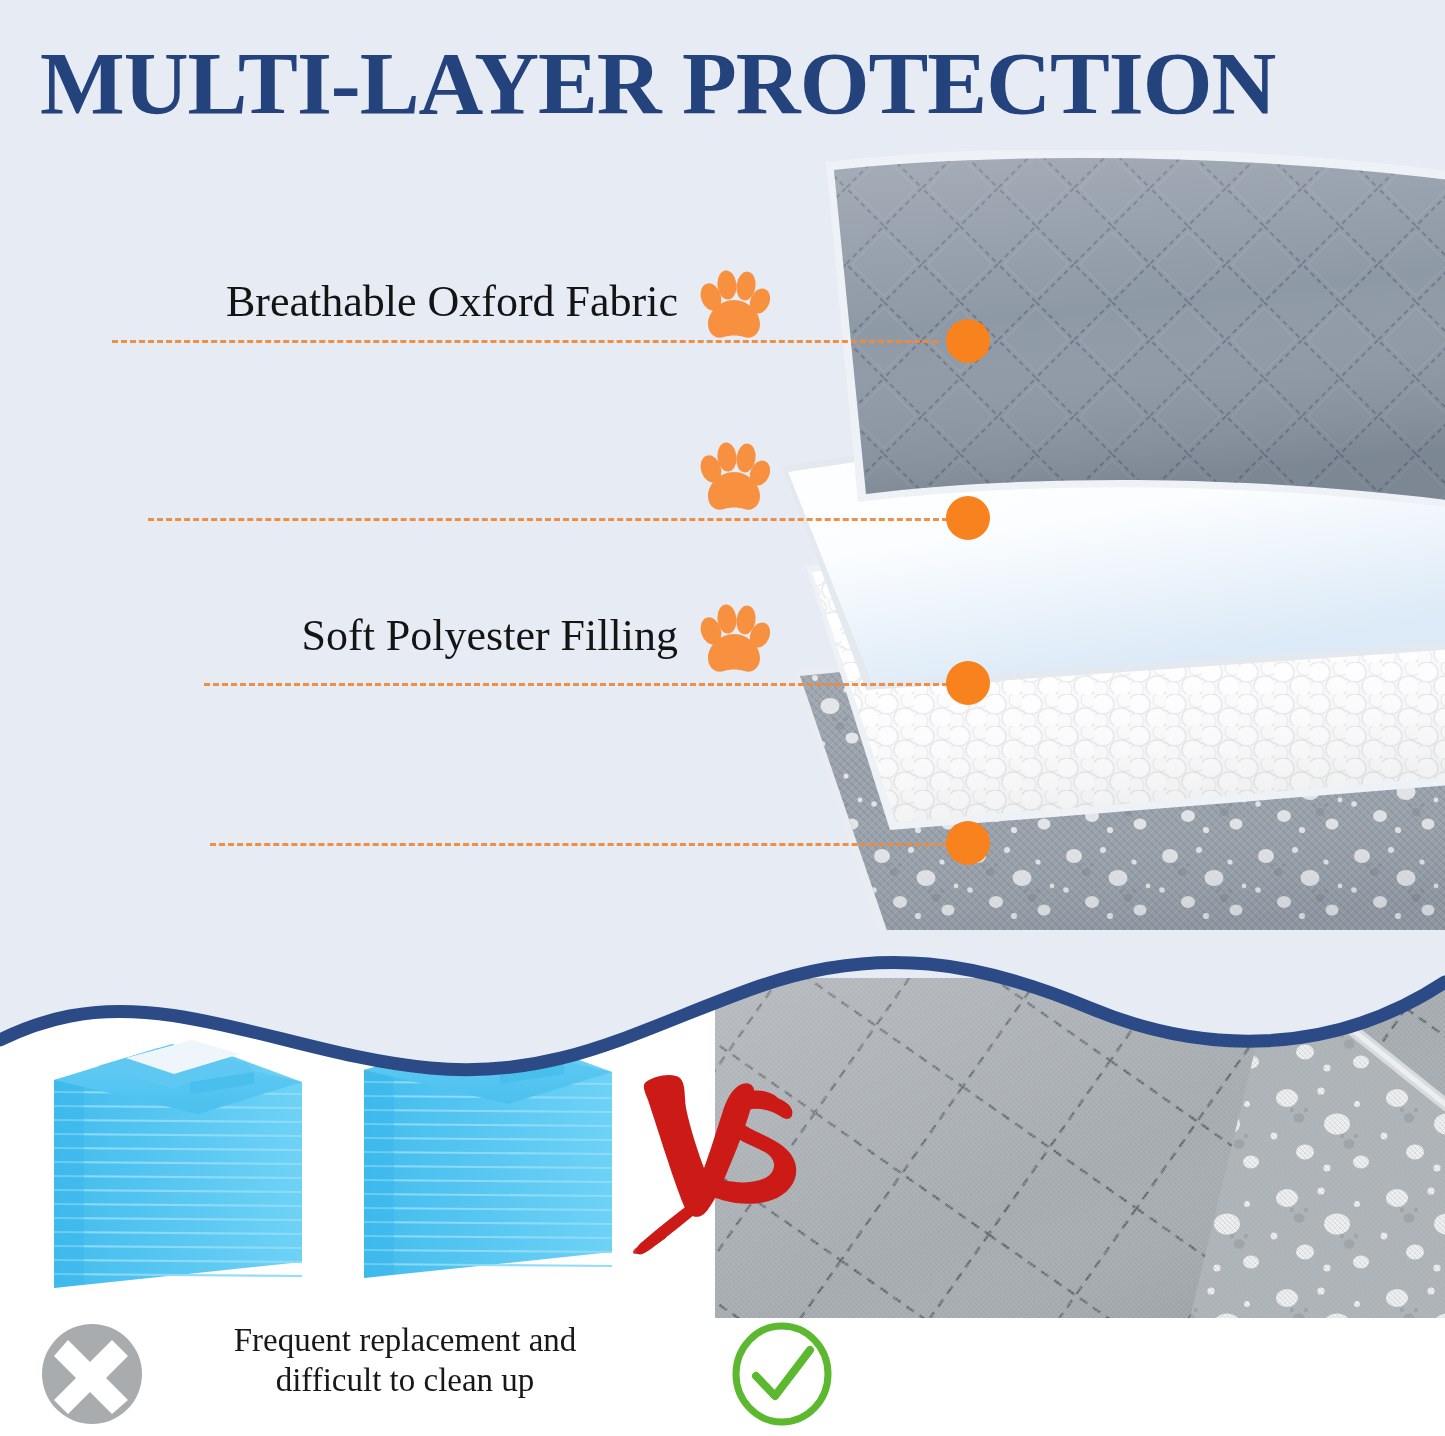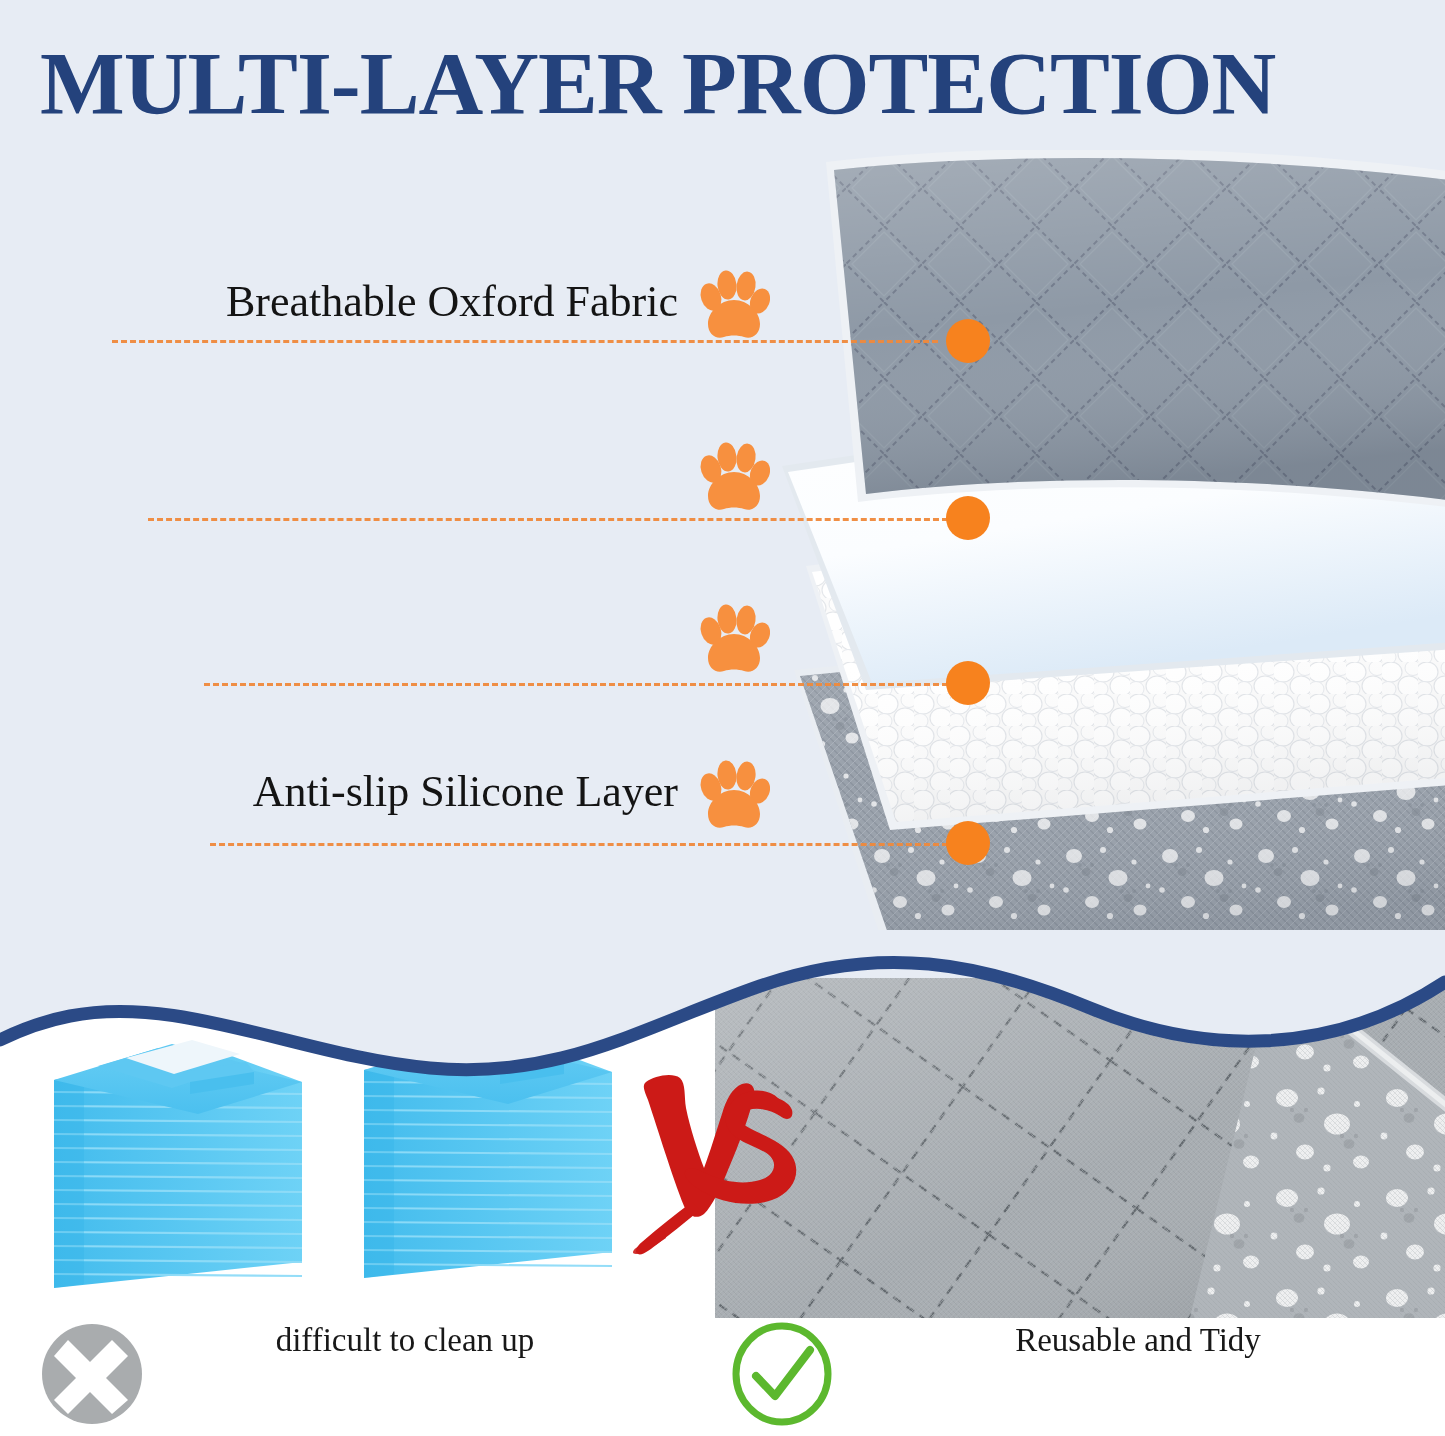--- a/index.html
+++ b/index.html
@@ -225,41 +225,32 @@
         <ellipse cx="33" cy="15" rx="9.5" ry="14.5" fill="#f7903f" transform="rotate(-6 33 15)"></ellipse>
         <ellipse cx="52" cy="16" rx="9.5" ry="14.5" fill="#f7903f" transform="rotate(8 52 16)"></ellipse>
         <ellipse cx="66" cy="31" rx="9.5" ry="13" fill="#f7903f" transform="rotate(22 66 31)"></ellipse>
         <path d="M40 30 C 54 30 66 42 66 54 C 66 64 58 70 50 67 C 44 65 36 65 30 67 C 22 70 14 64 14 54 C 14 42 26 30 40 30 Z" fill="#f7903f"></path>
       </svg>
     </div>
     <div class="dash-line" style="left:148px;top:518px;width:800px;"></div>
     <div class="dot" style="left:946px;top:496px;"></div>
 
     <div class="layer-row" style="left:180px;top:610px;width:590px;">
+      <div class="layer-label">Soft Polyester Filling</div>
       <svg class="paw" viewBox="0 0 76 76">
         <ellipse cx="17" cy="27" rx="10" ry="14" fill="#f7903f" transform="rotate(-18 17 27)"></ellipse>
         <ellipse cx="33" cy="15" rx="9.5" ry="14.5" fill="#f7903f" transform="rotate(-6 33 15)"></ellipse>
         <ellipse cx="52" cy="16" rx="9.5" ry="14.5" fill="#f7903f" transform="rotate(8 52 16)"></ellipse>
         <ellipse cx="66" cy="31" rx="9.5" ry="13" fill="#f7903f" transform="rotate(22 66 31)"></ellipse>
         <path d="M40 30 C 54 30 66 42 66 54 C 66 64 58 70 50 67 C 44 65 36 65 30 67 C 22 70 14 64 14 54 C 14 42 26 30 40 30 Z" fill="#f7903f"></path>
       </svg>
     </div>
     <div class="dash-line" style="left:204px;top:683px;width:744px;"></div>
     <div class="dot" style="left:946px;top:661px;"></div>
 
-    <div class="layer-row" style="left:124px;top:766px;width:646px;">
-      <div class="layer-label">Anti-slip Silicone Layer</div>
-      <svg class="paw" viewBox="0 0 76 76">
-        <ellipse cx="17" cy="27" rx="10" ry="14" fill="#f7903f" transform="rotate(-18 17 27)"></ellipse>
-        <ellipse cx="33" cy="15" rx="9.5" ry="14.5" fill="#f7903f" transform="rotate(-6 33 15)"></ellipse>
-        <ellipse cx="52" cy="16" rx="9.5" ry="14.5" fill="#f7903f" transform="rotate(8 52 16)"></ellipse>
-        <ellipse cx="66" cy="31" rx="9.5" ry="13" fill="#f7903f" transform="rotate(22 66 31)"></ellipse>
-        <path d="M40 30 C 54 30 66 42 66 54 C 66 64 58 70 50 67 C 44 65 36 65 30 67 C 22 70 14 64 14 54 C 14 42 26 30 40 30 Z" fill="#f7903f"></path>
-      </svg>
-    </div>
     <div class="dash-line" style="left:210px;top:843px;width:738px;"></div>
     <div class="dot" style="left:946px;top:821px;"></div>
 
   </div>
 
   <div class="bottom-section">
 
     <svg class="bottom-right-photo" viewBox="0 0 730 340" preserveAspectRatio="none">
       <defs>
         <pattern id="quiltBig" width="150" height="150" patternUnits="userSpaceOnUse" patternTransform="rotate(-10)">
@@ -417,27 +408,27 @@
       <path d="M36 160 C 26 166 16 172 8 178 C 4 181 4 184 8 184 C 14 184 26 176 38 168 Z" opacity=".9"></path>
     </g>
   </svg>
 
   <div class="caption cap-left">
     <svg class="cap-icon" viewBox="0 0 104 104">
       <ellipse cx="52" cy="52" rx="50" ry="50" fill="#a9acae"></ellipse>
       <path d="M30 26 L52 48 L74 26 L90 42 L68 64 L90 86 L74 100 L52 78 L30 100 L16 86 L38 64 L16 42 Z" fill="#ffffff" transform="translate(-2,-8) scale(1.0)"></path>
     </svg>
     <div class="cap-text">
+      <div class="cap-sub">Frequent replacement and</div>
       <div class="cap-sub">difficult to clean up</div>
     </div>
   </div>
 
   <div class="caption cap-right">
     <svg class="cap-icon" viewBox="0 0 104 104">
       <ellipse cx="52" cy="52" rx="46" ry="48" fill="none" stroke="#5cb82e" stroke-width="7"></ellipse>
       <path d="M26 54 L45 74 L80 28" fill="none" stroke="#5cb82e" stroke-width="8" stroke-linecap="round" stroke-linejoin="round"></path>
     </svg>
     <div class="cap-text">
-      <div class="cap-sub">Reusable and Tidy</div>
     </div>
   </div>
 
 </div>
 
 </body></html>

